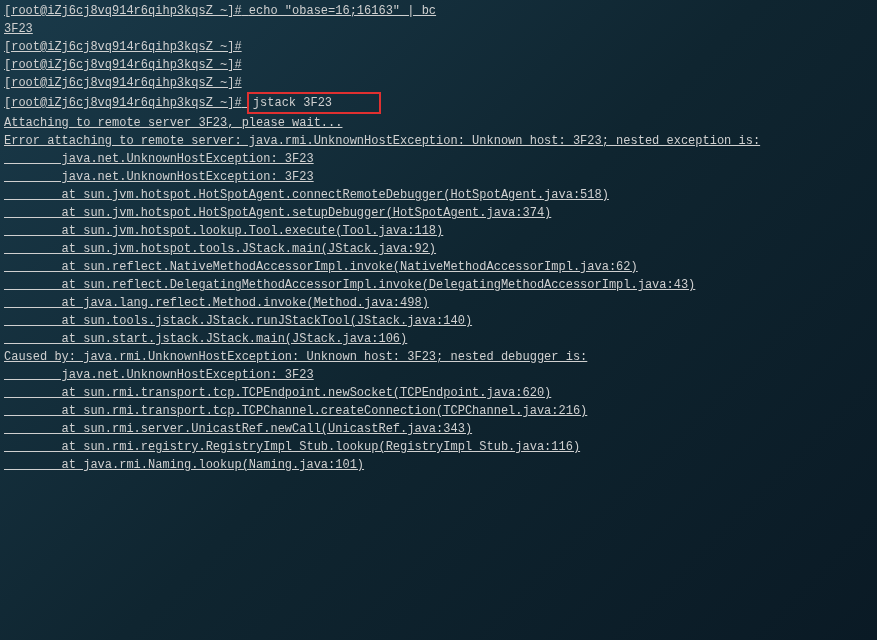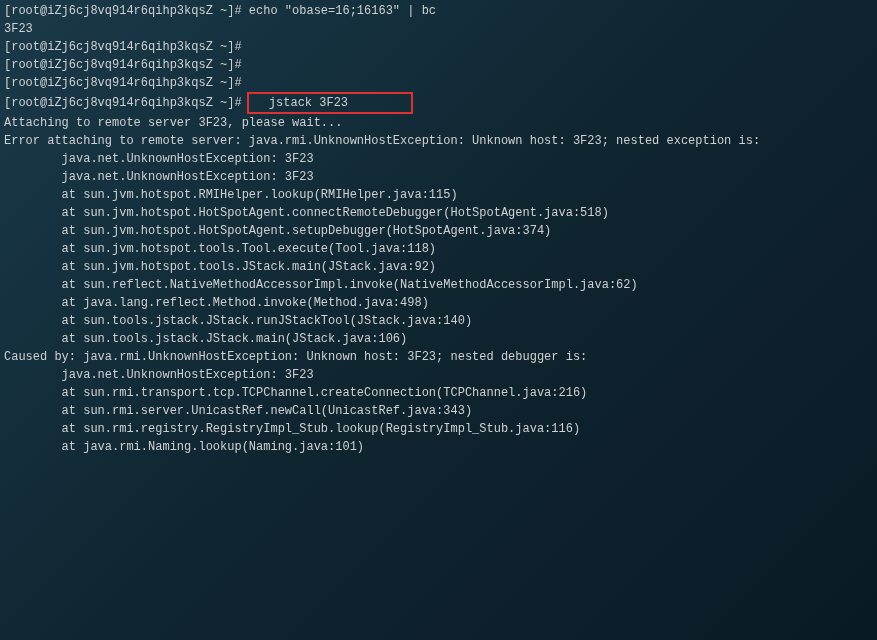--- a/index.html
+++ b/index.html
@@ -13,53 +13,55 @@
       font-size: 12px;
       line-height: 18px;
       color: #d0d0d0;
       padding: 2px 4px;
       width: 877px;
       height: 640px;
       overflow: hidden;
     }
     .line {
       white-space: pre;
+      text-decoration: underline;
     }
     .highlight-box {
       display: inline-block;
       border: 2px solid #e03030;
-      padding: 0 20px;
+      padding: 0 4px;
       margin-left: -2px;
     }
     .highlighted-text {
       color: #d0d0d0;
     }
   </style>
 </head>
 <body>
 
 <div>
   <div class="line"><span>[root@iZj6cj8vq914r6qihp3kqsZ ~]#</span> <span>echo "obase=16;16163" | bc</span></div>
   <div class="line">3F23</div>
   <div class="line"><span>[root@iZj6cj8vq914r6qihp3kqsZ ~]#</span></div>
   <div class="line"><span>[root@iZj6cj8vq914r6qihp3kqsZ ~]#</span></div>
   <div class="line"><span>[root@iZj6cj8vq914r6qihp3kqsZ ~]#</span></div>
   <div class="line"><span>[root@iZj6cj8vq914r6qihp3kqsZ ~]#</span> <span class="highlight-box"><span class="highlighted-text">jstack 3F23      </span></span></div>
   <div class="line">Attaching to remote server 3F23, please wait...</div>
   <div class="line">Error attaching to remote server: java.rmi.UnknownHostException: Unknown host: 3F23; nested exception is:</div>
   <div class="line">        java.net.UnknownHostException: 3F23</div>
   <div class="line">        java.net.UnknownHostException: 3F23</div>
-  <div class="line">        at sun.jvm.hotspot.RMIHelper.lookup(RMIHelper.java:115)</div>
   <div class="line">        at sun.jvm.hotspot.HotSpotAgent.connectRemoteDebugger(HotSpotAgent.java:518)</div>
   <div class="line">        at sun.jvm.hotspot.HotSpotAgent.setupDebugger(HotSpotAgent.java:374)</div>
-  <div class="line">        at sun.jvm.hotspot.tools.Tool.execute(Tool.java:118)</div>
+  <div class="line">        at sun.jvm.hotspot.lookup.Tool.execute(Tool.java:118)</div>
   <div class="line">        at sun.jvm.hotspot.tools.JStack.main(JStack.java:92)</div>
   <div class="line">        at sun.reflect.NativeMethodAccessorImpl.invoke(NativeMethodAccessorImpl.java:62)</div>
+  <div class="line">        at sun.reflect.DelegatingMethodAccessorImpl.invoke(DelegatingMethodAccessorImpl.java:43)</div>
   <div class="line">        at java.lang.reflect.Method.invoke(Method.java:498)</div>
   <div class="line">        at sun.tools.jstack.JStack.runJStackTool(JStack.java:140)</div>
-  <div class="line">        at sun.tools.jstack.JStack.main(JStack.java:106)</div>
+  <div class="line">        at sun.start.jstack.JStack.main(JStack.java:106)</div>
   <div class="line">Caused by: java.rmi.UnknownHostException: Unknown host: 3F23; nested debugger is:</div>
   <div class="line">        java.net.UnknownHostException: 3F23</div>
+  <div class="line">        at sun.rmi.transport.tcp.TCPEndpoint.newSocket(TCPEndpoint.java:620)</div>
   <div class="line">        at sun.rmi.transport.tcp.TCPChannel.createConnection(TCPChannel.java:216)</div>
   <div class="line">        at sun.rmi.server.UnicastRef.newCall(UnicastRef.java:343)</div>
   <div class="line">        at sun.rmi.registry.RegistryImpl_Stub.lookup(RegistryImpl_Stub.java:116)</div>
   <div class="line">        at java.rmi.Naming.lookup(Naming.java:101)</div>
 </div>
 
 </body></html>

